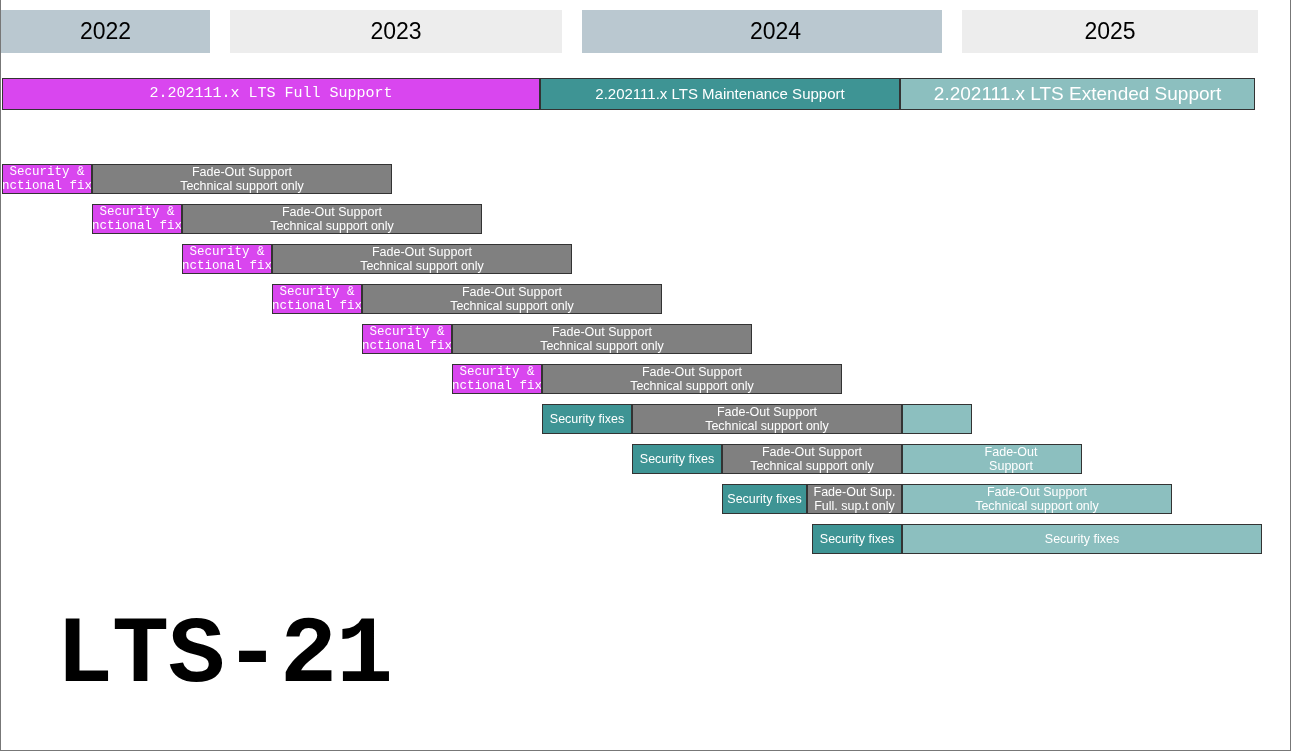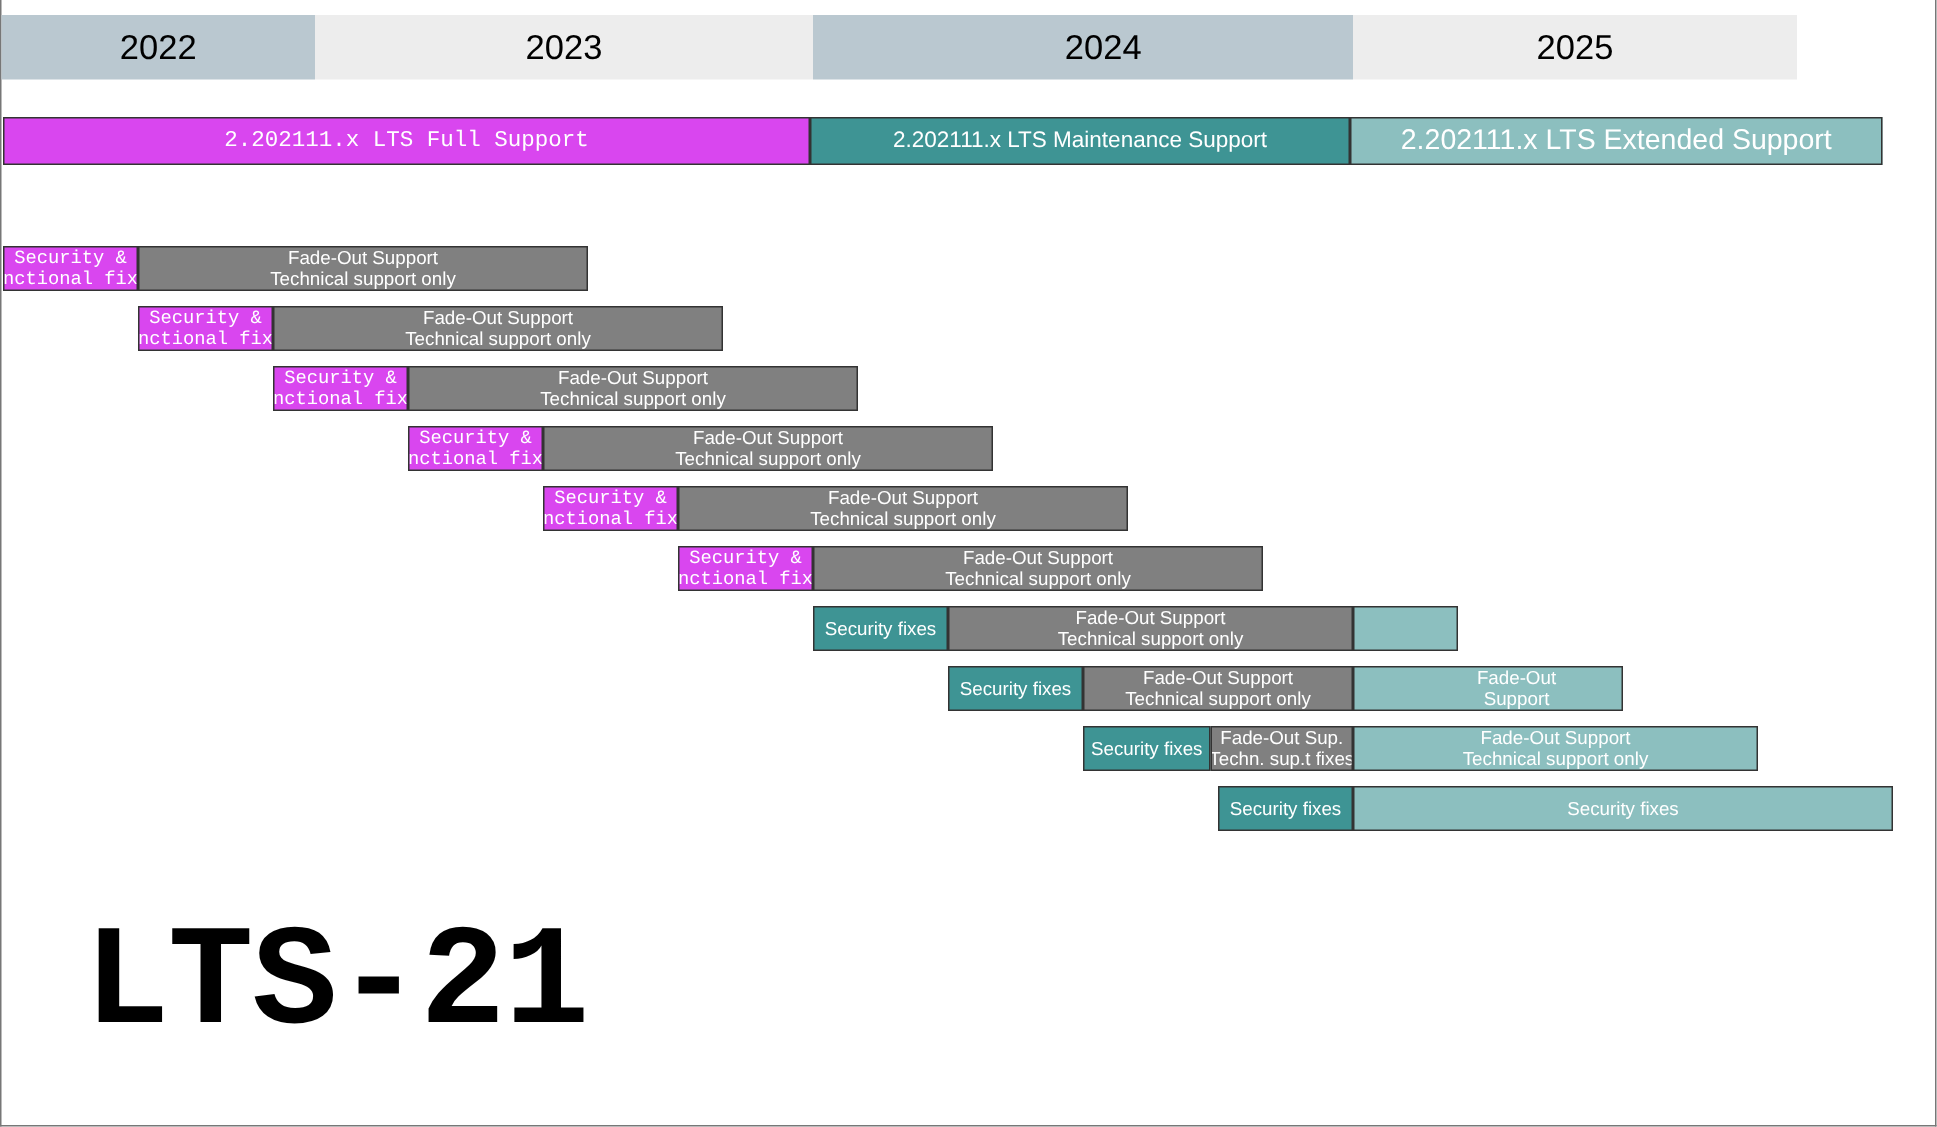--- a/index.html
+++ b/index.html
@@ -16,20 +16,21 @@
     border: 1px solid #777;
     border-top: none;
     overflow: visible;
   }
   .years {
     position: absolute;
     top: 10px;
     left: 0;
     right: 0;
     display: flex;
+    gap: 20px;
   }
   .year {
     font-size: 23px;
     text-align: center;
     padding: 8px 0;
   }
   .year.even { background: #bac8d0; }
   .year.odd  { background: #ededed; }
 
   .bar {
@@ -108,21 +109,21 @@
       <div class="bar small c-gray" style="top: 368px; left: 631px; width: 270px;">Fade-Out Support
 Technical support only</div>
       <div class="bar small c-teal3" style="top: 368px; left: 901px; width: 70px;"></div>
       <div class="bar small c-teal2" style="top: 408px; left: 631px; width: 90px;">Security fixes</div>
       <div class="bar small c-gray" style="top: 408px; left: 721px; width: 180px;">Fade-Out Support
 Technical support only</div>
       <div class="bar small c-teal3" style="top: 408px; left: 901px; width: 180px; padding-left: 38px;">Fade-Out
 Support</div>
       <div class="bar small c-teal2" style="top: 448px; left: 721px; width: 85px;">Security fixes</div>
       <div class="bar small c-gray" style="top: 448px; left: 806px; width: 95px;">Fade-Out Sup.
-Techn. sup.t fixes</div>
+Full. sup.t only</div>
       <div class="bar small c-teal3" style="top: 448px; left: 901px; width: 270px;">Fade-Out Support
 Technical support only</div>
       <div class="bar small c-teal2" style="top: 488px; left: 811px; width: 90px;">Security fixes</div>
       <div class="bar small c-teal3" style="top: 488px; left: 901px; width: 360px;">Security fixes</div>
     </div>
 
   <div class="title">LTS-21</div>
 
 </div>
 

